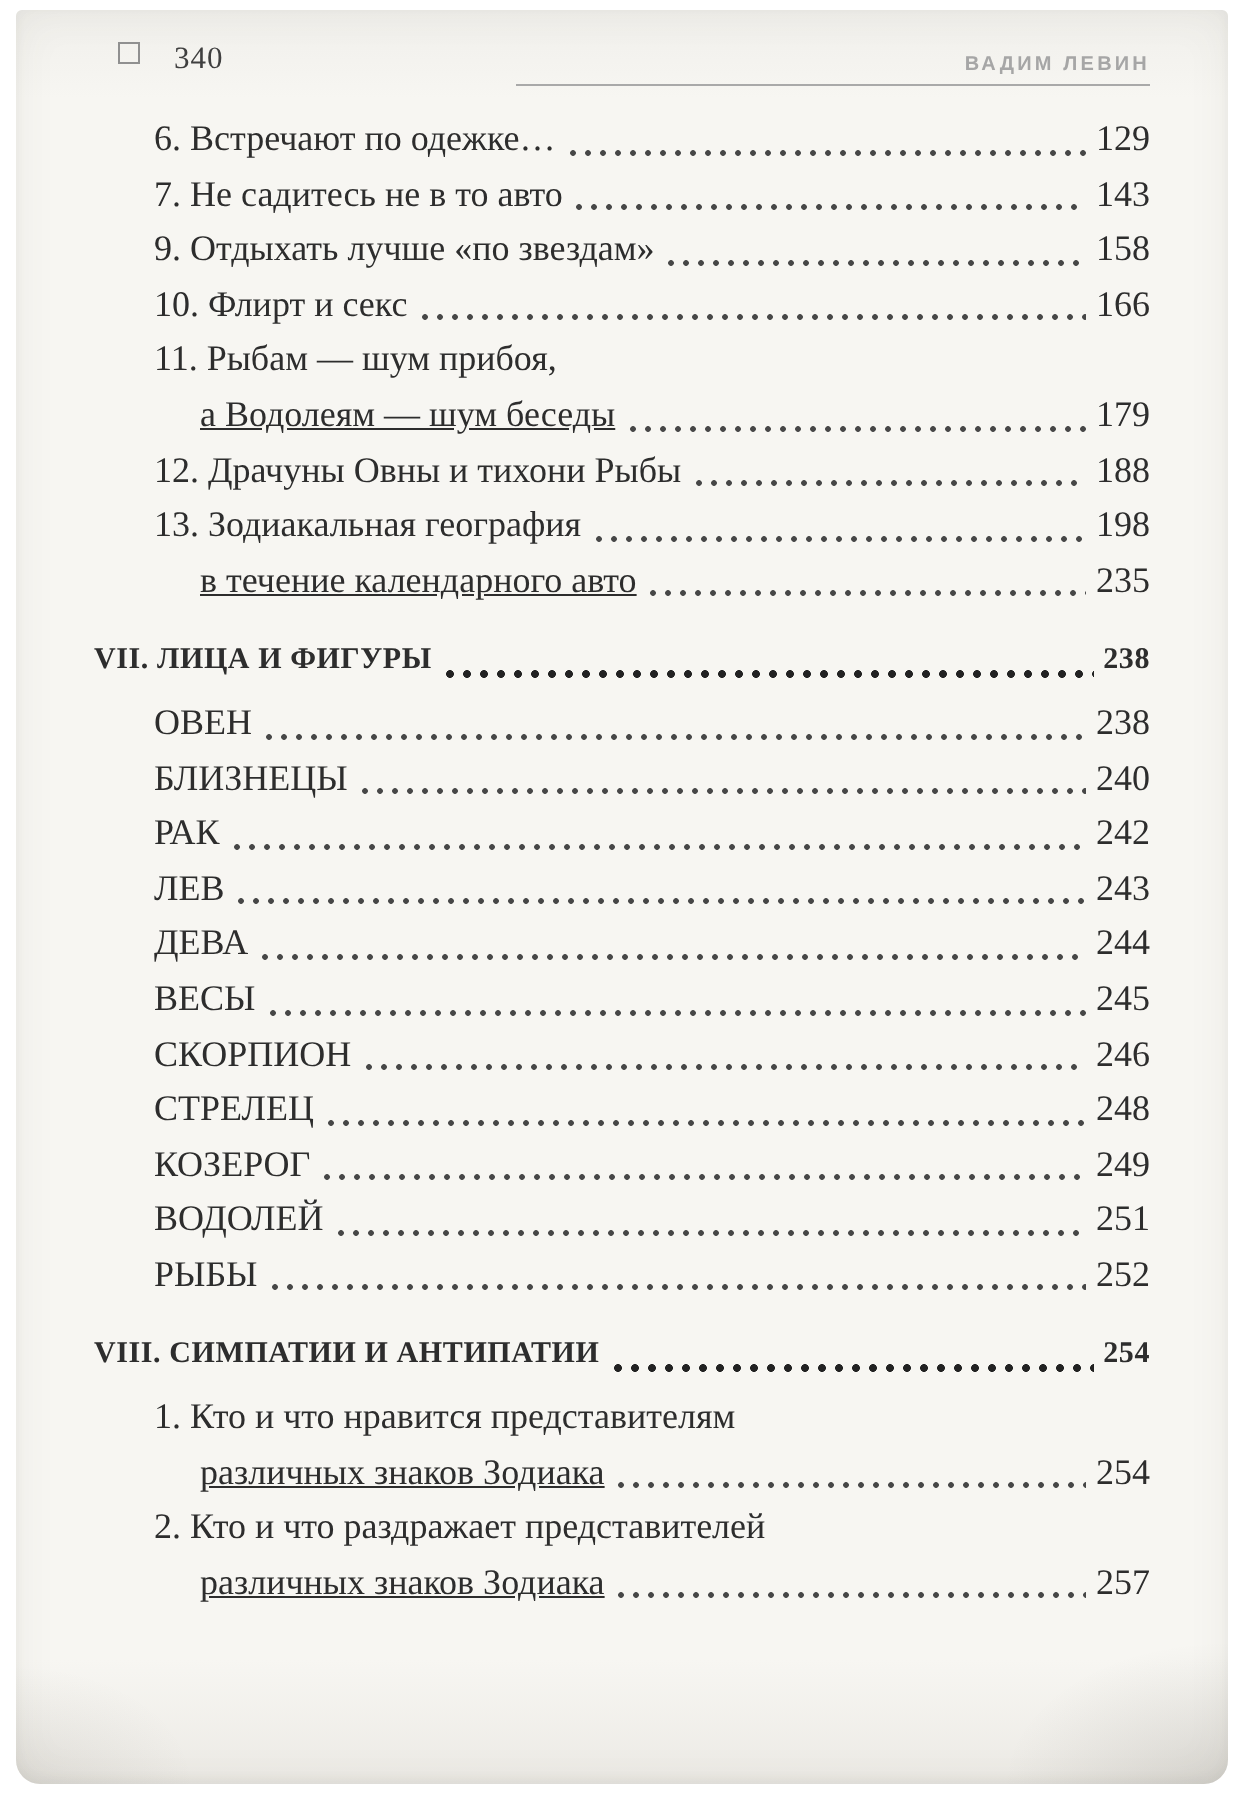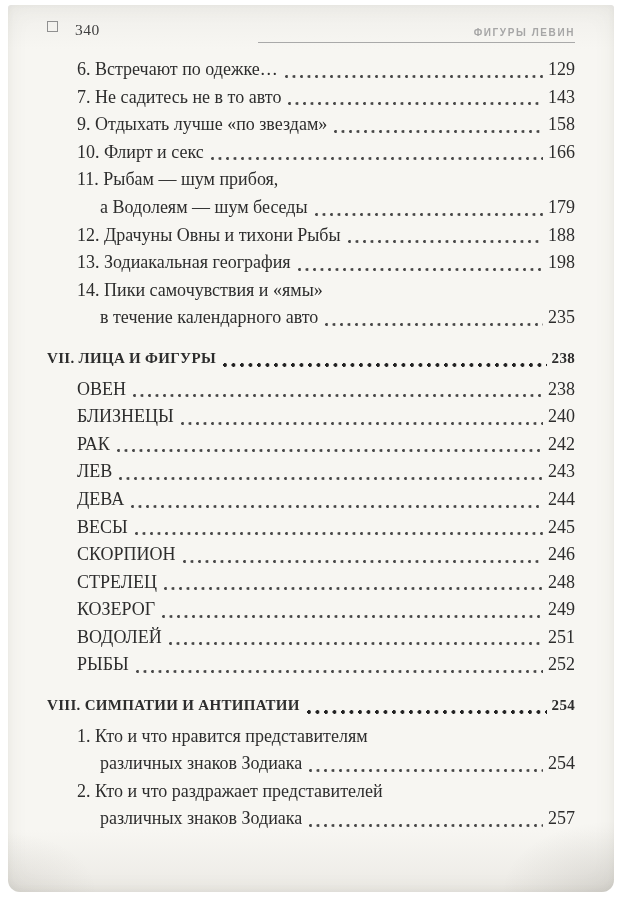--- a/index.html
+++ b/index.html
@@ -22,34 +22,34 @@
   }
   .page::before {
     content:""; position:absolute; left:0; bottom:0; width:90px; height:60px;
     background:radial-gradient(ellipse at 0 100%, rgba(60,55,45,.08), rgba(60,55,45,0) 70%);
     border-bottom-left-radius:12px; pointer-events:none;
   }
   .header {
     display:flex; justify-content:space-between; align-items:flex-end;
     padding:16px 39px 0 39px;
   }
-  .header-left { display:flex; align-items:flex-start; gap:17px; }
+  .header-left { display:flex; align-items:flex-start; gap:17px;margin-left:12px; }
   .square { width:11px; height:11px; border:1.5px solid #909090; background:transparent; }
   .folio { font-size:15.5px; color:#3f3f3f; letter-spacing:.5px; }
   .running-head {
     font-family:"Liberation Sans","DejaVu Sans",sans-serif;
     font-size:10px; font-weight:700; color:#a6a6a6; letter-spacing:1.6px; padding-bottom:1px;
   }
   .header-rule { height:1px; background:#a9a9a9; margin:3px 39px 0 250px; }
   .toc { padding:13px 39px 0 39px; color:#2d2d2d; }
   .toc-entry.item, .toc-entry.sub { padding-left:30px; }
   .toc-entry.section { margin:13px 0 3px 0; }
   .toc-line { display:flex; align-items:baseline; font-size:18px; line-height:27.6px; }
   .section .toc-line { font-size:15px; font-weight:700; letter-spacing:.3px; }
-  .toc-line.cont .toc-text { padding-left:23px; }
+  .toc-line.cont .toc-text { padding-left:23px;text-decoration:underline; }
   .toc-text { white-space:nowrap; }
   .toc-page { white-space:nowrap; }
   .dots {
     flex:1 1 auto; min-width:18px; align-self:flex-end; height:3px; margin:0 5px 6px 7px;
     background-image:radial-gradient(circle at 1.5px 1.5px,#474747 1.25px,rgba(0,0,0,0) 1.6px);
     background-size:7.5px 3px; background-repeat:repeat-x;
   }
   .section .dots {
     height:4px; margin-bottom:6px;
     background-image:radial-gradient(circle at 2px 2px,#222222 1.8px,rgba(0,0,0,0) 2.1px);
@@ -58,21 +58,21 @@
 </style>
 </head>
 <body>
 
 <div class="page">
   <div class="header">
     <div class="header-left">
       <span class="square"></span>
       <span class="folio">340</span>
     </div>
-    <div class="running-head">ФИГУРЫ ЛЕВИН</div>
+    <div class="running-head">ВАДИМ ЛЕВИН</div>
   </div>
   <div class="header-rule"></div>
   <div class="toc">
       <div class="toc-entry item">
         <div class="toc-line">
           <span class="toc-text">6. Встречают по одежке…</span>
           <span class="dots"></span>
           <span class="toc-page">129</span>
         </div>
       </div>
@@ -115,23 +115,20 @@
         </div>
       </div>
       <div class="toc-entry item">
         <div class="toc-line">
           <span class="toc-text">13. Зодиакальная география</span>
           <span class="dots"></span>
           <span class="toc-page">198</span>
         </div>
       </div>
       <div class="toc-entry item">
-        <div class="toc-line">
-          <span class="toc-text">14. Пики самочувствия и «ямы»</span>
-        </div>
         <div class="toc-line cont">
           <span class="toc-text">в течение календарного авто</span>
           <span class="dots"></span>
           <span class="toc-page">235</span>
         </div>
       </div>
       <div class="toc-entry section">
         <div class="toc-line">
           <span class="toc-text">VII. ЛИЦА И ФИГУРЫ</span>
           <span class="dots"></span>

